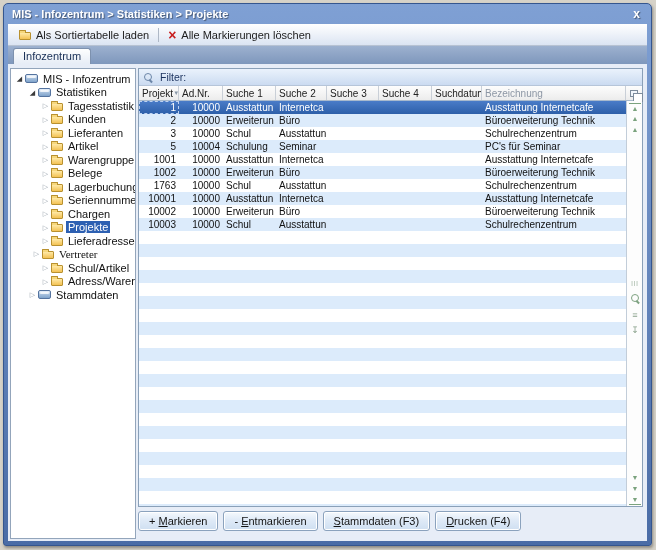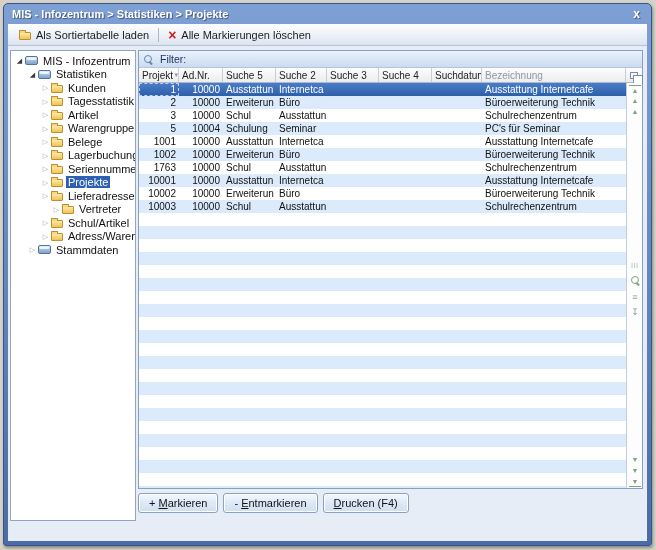--- a/index.html
+++ b/index.html
@@ -120,42 +120,50 @@
         <span class="folder-icon"></span>
         <span>Als Sortiertabelle laden</span>
       </div>
       <div class="tb-sep"></div>
       <div class="tb-item">
         <span class="x-icon">×</span>
         <span>Alle Markierungen löschen</span>
       </div>
     </div>
 
+    <div class="tabstrip">
+      <div class="tab">Infozentrum</div>
+    </div>
 
     <div class="content">
       <div class="tree-panel" id="tree">
           <div class="tree-item" style="padding-left: 3px;">
             <span class="expander exp">◢</span>
             <span class="module-icon tree-icon-gap"></span>
             <span class="tree-label">MIS - Infozentrum</span>
           </div>
           <div class="tree-item" style="padding-left: 16px;">
             <span class="expander exp">◢</span>
             <span class="module-icon tree-icon-gap"></span>
             <span class="tree-label">Statistiken</span>
           </div>
           <div class="tree-item" style="padding-left: 29px;">
             <span class="expander col">▷</span>
             <span class="folder-icon tree-icon-gap"></span>
+            <span class="tree-label">Tagesstatistik</span>
+          </div>
+          <div class="tree-item" style="padding-left: 29px;">
+            <span class="expander col">▷</span>
+            <span class="folder-icon tree-icon-gap"></span>
             <span class="tree-label">Kunden</span>
           </div>
           <div class="tree-item" style="padding-left: 29px;">
             <span class="expander col">▷</span>
             <span class="folder-icon tree-icon-gap"></span>
-            <span class="tree-label">Tagesstatistik</span>
+            <span class="tree-label">Lieferanten</span>
           </div>
           <div class="tree-item" style="padding-left: 29px;">
             <span class="expander col">▷</span>
             <span class="folder-icon tree-icon-gap"></span>
             <span class="tree-label">Artikel</span>
           </div>
           <div class="tree-item" style="padding-left: 29px;">
             <span class="expander col">▷</span>
             <span class="folder-icon tree-icon-gap"></span>
             <span class="tree-label">Warengruppen</span>
@@ -171,28 +179,33 @@
             <span class="tree-label">Lagerbuchungen</span>
           </div>
           <div class="tree-item" style="padding-left: 29px;">
             <span class="expander col">▷</span>
             <span class="folder-icon tree-icon-gap"></span>
             <span class="tree-label">Seriennummern</span>
           </div>
           <div class="tree-item" style="padding-left: 29px;">
             <span class="expander col">▷</span>
             <span class="folder-icon tree-icon-gap"></span>
+            <span class="tree-label">Chargen</span>
+          </div>
+          <div class="tree-item" style="padding-left: 29px;">
+            <span class="expander col">▷</span>
+            <span class="folder-icon tree-icon-gap"></span>
             <span class="tree-label selected">Projekte</span>
           </div>
           <div class="tree-item" style="padding-left: 29px;">
             <span class="expander col">▷</span>
             <span class="folder-icon tree-icon-gap"></span>
             <span class="tree-label">Lieferadressen</span>
           </div>
-          <div class="tree-item" style="padding-left: 40px;">
+          <div class="tree-item" style="padding-left: 20px; font-family: Liberation Serif, serif;">
             <span class="expander col">▷</span>
             <span class="folder-icon tree-icon-gap"></span>
             <span class="tree-label">Vertreter</span>
           </div>
           <div class="tree-item" style="padding-left: 29px;">
             <span class="expander col">▷</span>
             <span class="folder-icon tree-icon-gap"></span>
             <span class="tree-label">Schul/Artikel</span>
           </div>
           <div class="tree-item" style="padding-left: 29px;">
@@ -214,21 +227,21 @@
         </div>
         <div class="header-row" id="ghead">
             <div class="hcell" style="width: 40px;">
               <span>Projekt</span>
               <span class="sort-icon">▼</span>
             </div>
             <div class="hcell" style="width: 44px;">
               <span>Ad.Nr.</span>
             </div>
             <div class="hcell" style="width: 53px;">
-              <span>Suche 5</span>
+              <span>Suche 1</span>
             </div>
             <div class="hcell" style="width: 51px;">
               <span>Suche 2</span>
             </div>
             <div class="hcell" style="width: 52px;">
               <span>Suche 3</span>
             </div>
             <div class="hcell" style="width: 53px;">
               <span>Suche 4</span>
             </div>
@@ -576,17 +589,18 @@
               <span class="strip-icon " style="top: 372px;">▼</span>
               <span class="strip-icon " style="top: 383px;">▼</span>
               <span class="strip-icon bottom" style="top: 394px;">▼</span>
             </div>
         </div>
       </div>
 
       <div class="footer" id="fbtns">
           <button class="btn">+ <u>M</u>arkieren</button>
           <button class="btn">- <u>E</u>ntmarkieren</button>
+          <button class="btn"><u>S</u>tammdaten (F3)</button>
           <button class="btn"><u>D</u>rucken (F4)</button>
         </div>
     </div>
   </div>
 </div>
 
 </body></html>

